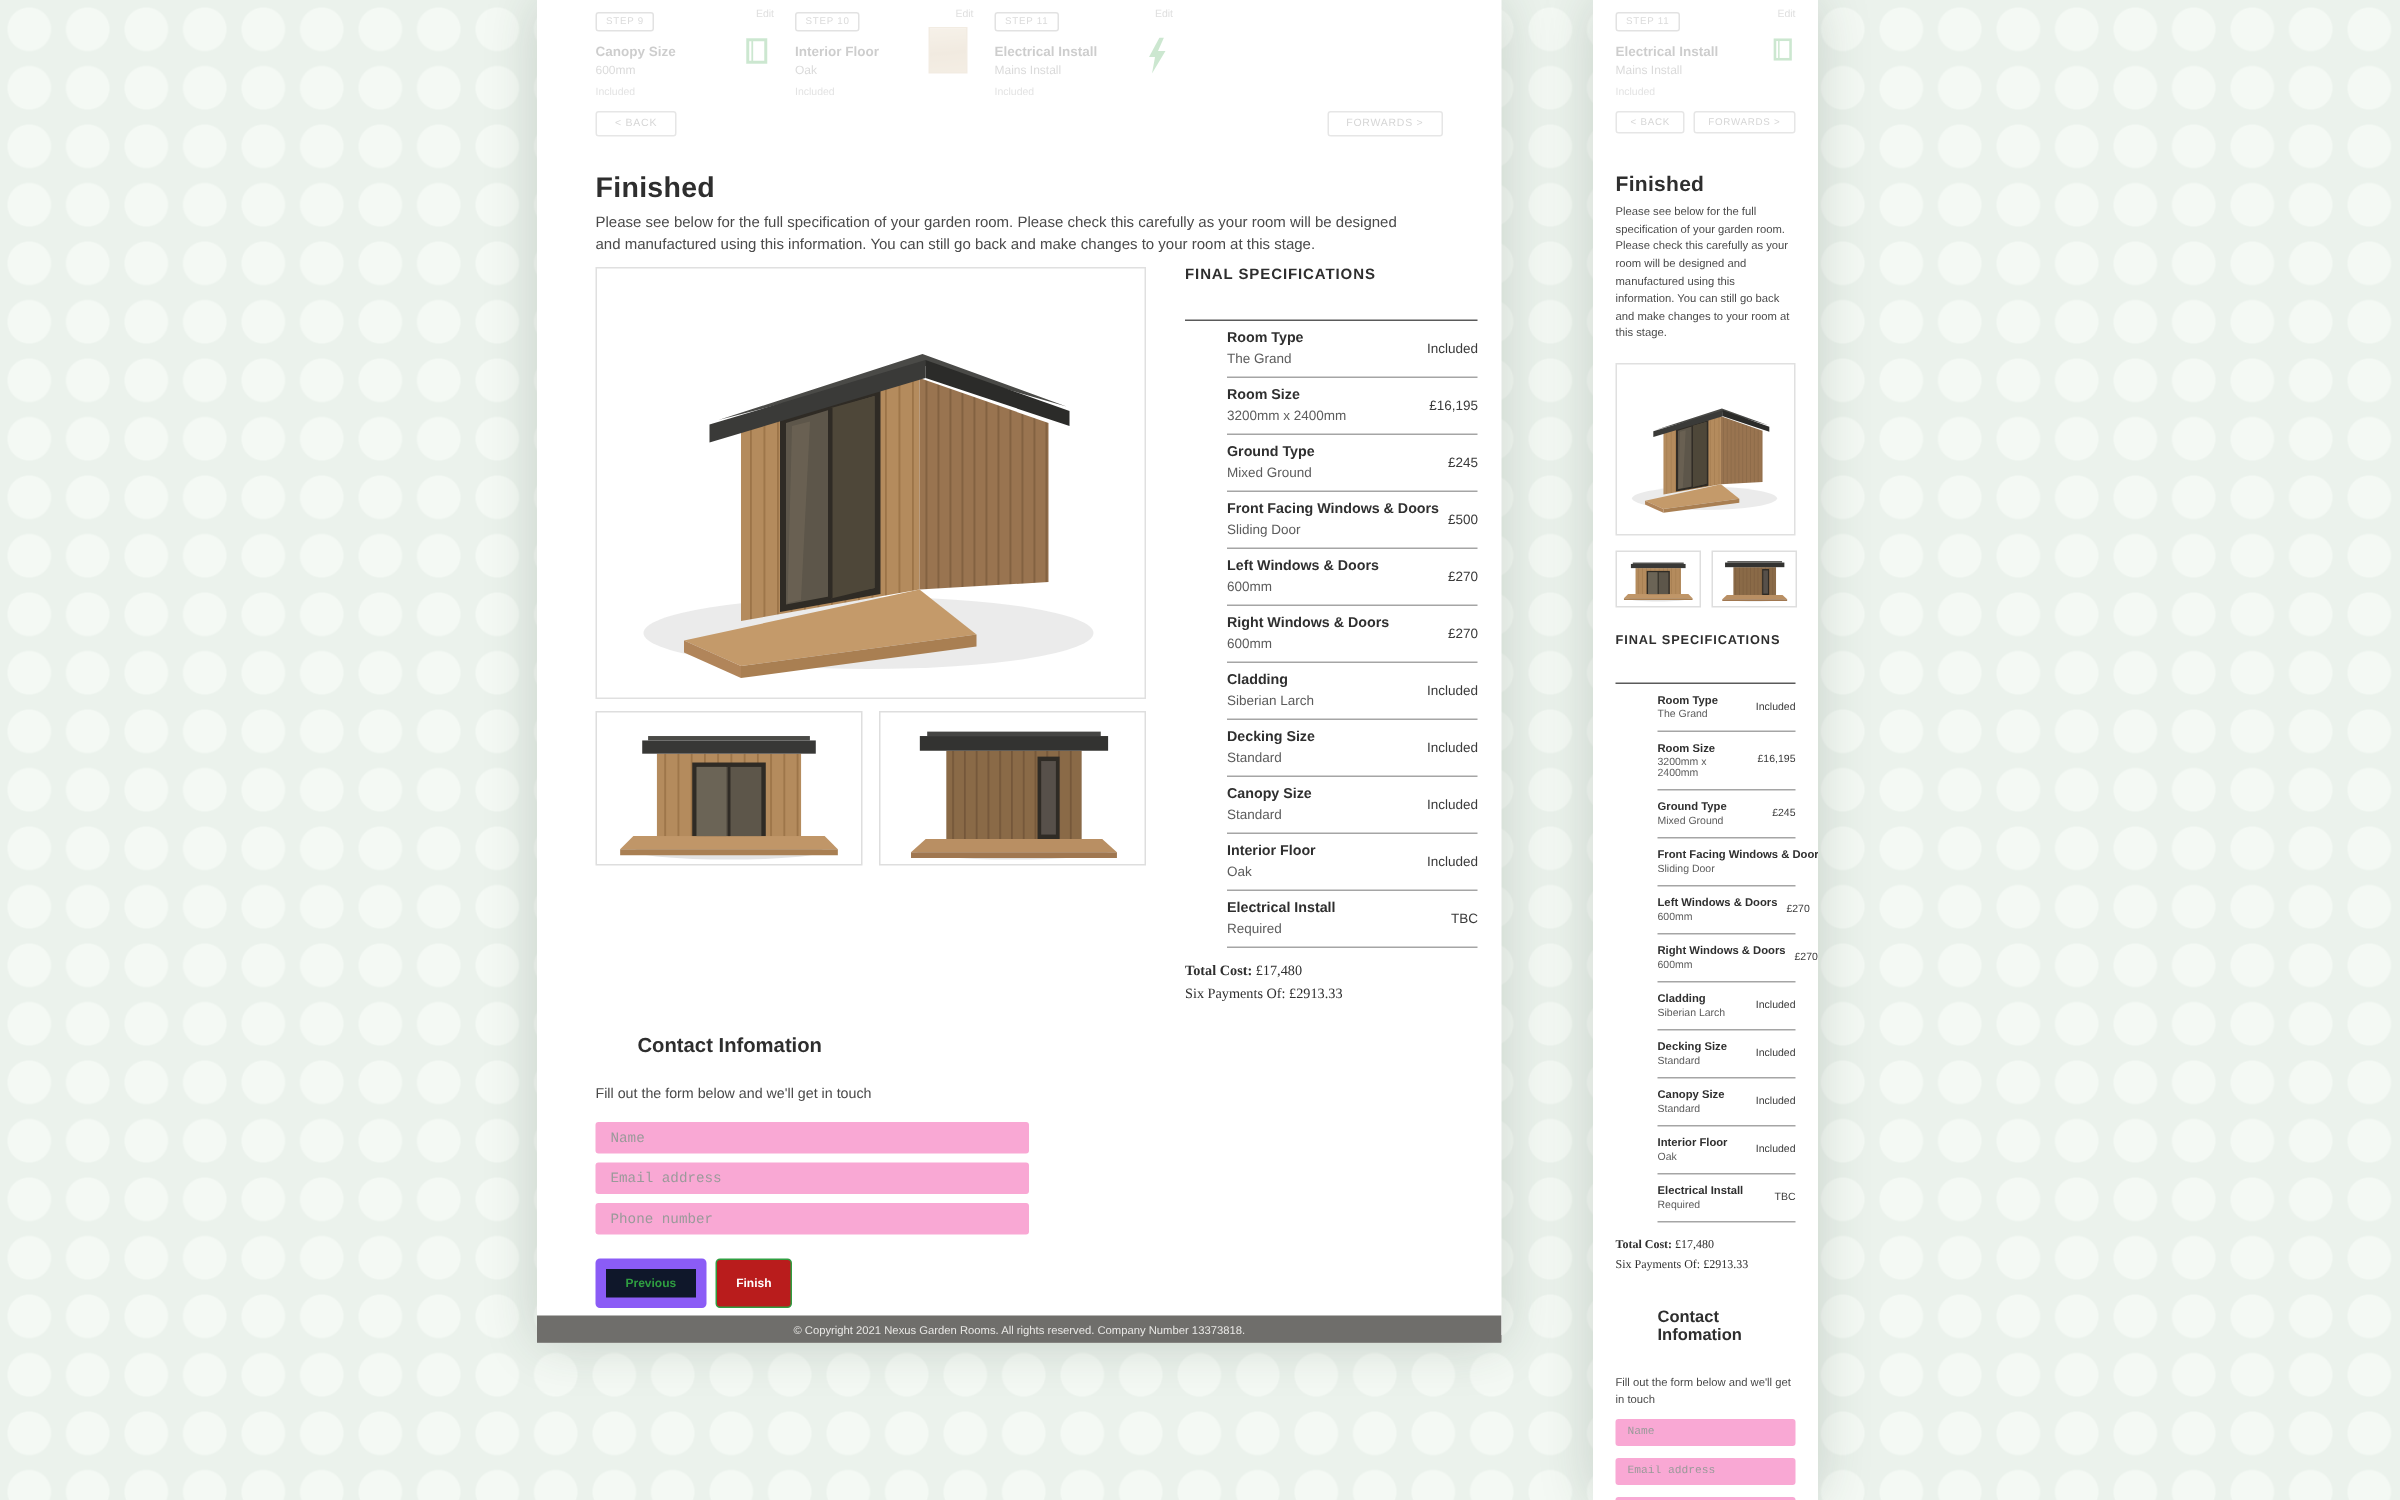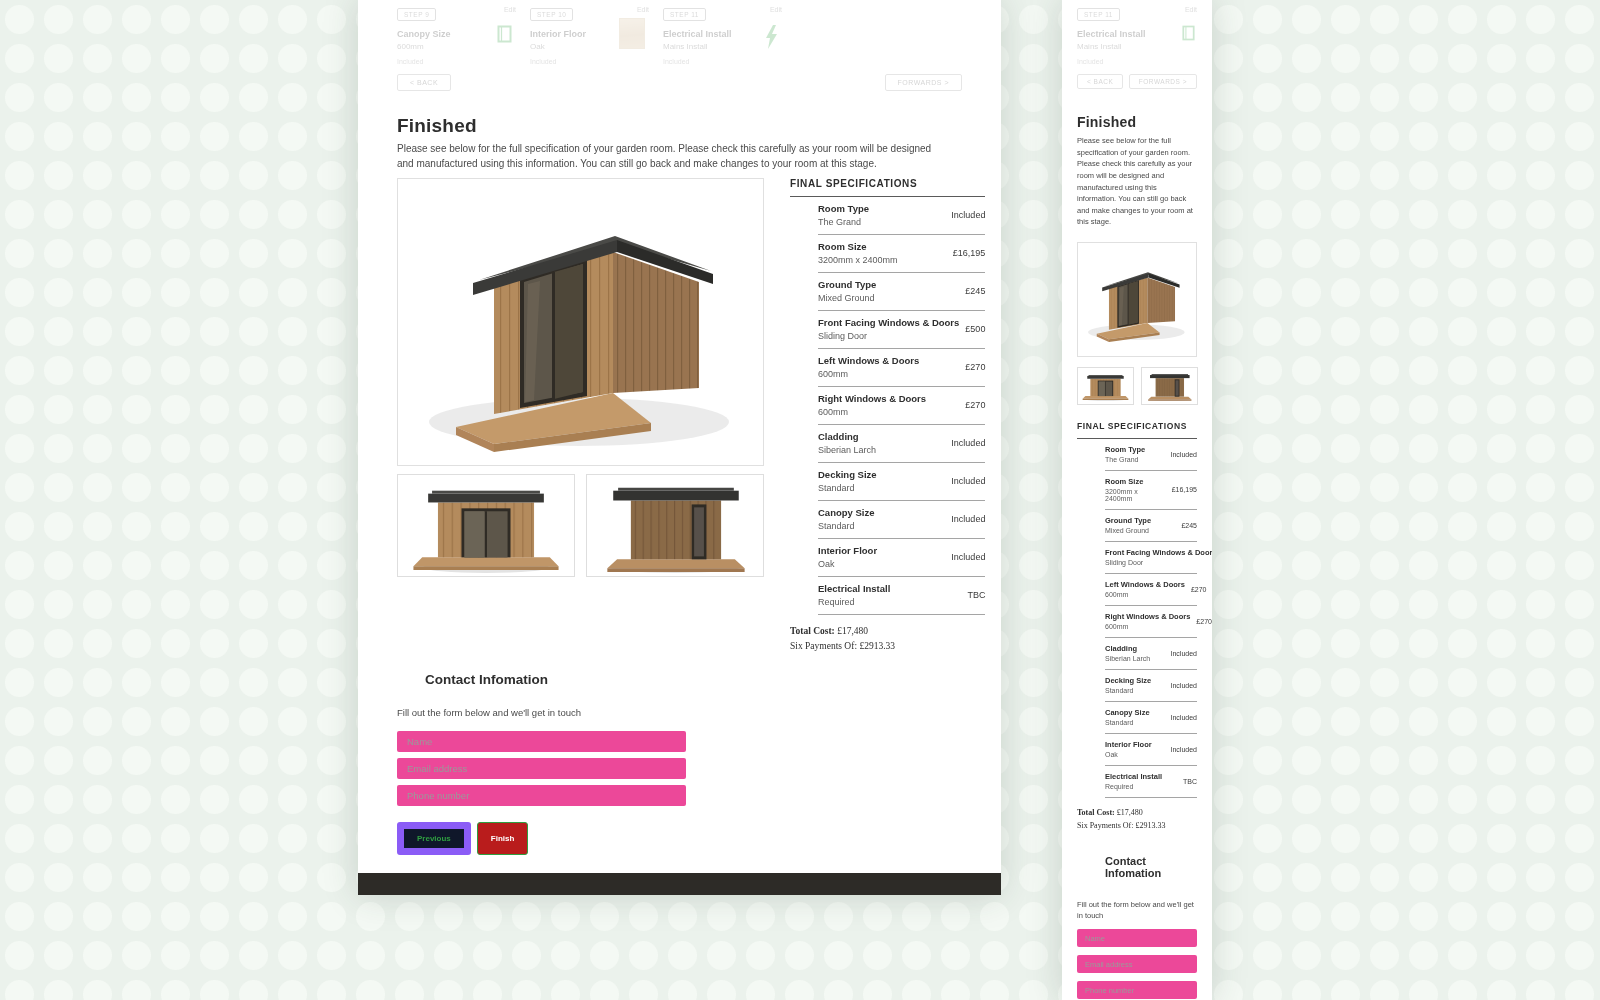--- a/index.html
+++ b/index.html
@@ -49,42 +49,42 @@
   .gallery{ width:367px; }
   .main-image{ width:367px; height:288px; border:1px solid #e0e0e0; background:#fff; display:flex; align-items:center; justify-content:center; }
   .thumb-row{ display:flex; gap:11px; margin-top:8px; }
   .thumb{ width:178px; height:103px; border:1px solid #dedede; background:#fff; cursor:pointer; }
   .mobile .main-image{ width:120px; height:115px; margin:14px 15px 0; }
   .mobile .thumb-row{ margin:10px 15px 0; gap:7px; }
   .mobile .thumb{ width:57px; height:38px; }
 
   
   .specs{ flex:1; }
-  .specs-heading{ font-size:10px; font-weight:bold; letter-spacing:.6px; color:#2e2e2e; padding-bottom:7px; border-bottom:1px solid #5a5a5a; }
+  .specs-heading{ font-size:10px; font-weight:bold; letter-spacing:.6px; color:#2e2e2e; padding-bottom:24px; border-bottom:1px solid #5a5a5a; }
   .mobile .specs-heading{ margin:16px 15px 0; font-size:8.5px; }
   .mobile .spec-list{ margin:0 15px; }
   .spec-row{ display:flex; justify-content:space-between; align-items:center; padding:6px 0 7px; border-bottom:1px solid #a5a5a5;margin-left:28px; }
   .spec-label{ font-size:9.5px; font-weight:bold; color:#2f2f2f; white-space:nowrap; }
   .spec-value{ font-size:9px; color:#5c5c5c; margin-top:3px; }
   .spec-price{ font-size:9px; color:#3a3a3a; padding-left:6px; }
   .mobile .spec-label{ font-size:7.5px; }
   .mobile .spec-value{ font-size:7px; margin-top:2px; }
   .mobile .spec-price{ font-size:7px; }
   .totals{ margin-top:9px; font-size:9.5px; color:#2f2f2f; line-height:1.6;font-family:Liberation Serif, serif; }
   .mobile .totals{ margin:9px 15px 0; font-size:8px; }
   .totals b{ font-weight:bold; }
 
   
   .contact{ margin:18px 39px 0; }
   .mobile .contact{ margin:22px 15px 0; }
   .contact-heading{ font-size:13.5px; font-weight:bold; color:#2e2e2e;margin-left:28px; }
   .mobile .contact-heading{ font-size:11px; }
   .contact-sub{ font-size:9.5px; color:#4a4a4a; margin-top:20px; }
   .mobile .contact-sub{ font-size:7.5px; line-height:1.5; }
-  .field{ display:block; width:289px; height:21px; background:#ec4899; border:none; border-radius:2px; margin-top:6px; padding:0 10px; font-size:9.5px; color:#333; font-family:Liberation Sans, sans-serif; }
+  .field{ display:block; width:289px; height:21px; background:#f9a8d4; border:none; border-radius:2px; margin-top:6px; padding:0 10px; font-size:9.5px; color:#333; font-family:Liberation Mono, monospace; }
   .field:first-of-type{ margin-top:13px; }
   .field::placeholder{ color:#9a9a9a; }
   .mobile .field{ width:120px; height:18px; font-size:7.5px; margin-top:8px; padding:0 8px; }
   .btn-row{ margin:16px 39px 0; display:flex; gap:6px; }
   .mobile .btn-row{ margin:16px 15px 0; gap:8px; }
   .btn{ font-family:inherit; font-size:8px; border-radius:3px; padding:5px 13px; cursor:pointer; font-weight:bold; }
   .btn-outline{ background:#0f172a; border:7px solid #8b5cf6; color:#2F9E41; }
   .btn-solid{ background:#b91c1c; border:1px solid #2F9E41; color:#fff; }
   .mobile .btn{ flex:1; font-size:7.5px; padding:4px 0; text-align:center; }
 
@@ -361,20 +361,21 @@
     </div>
     <div class="f-contact">
       <div class="f-col-heading">Contact</div>
       <div>
 
       <div>Unit 12, Templars Way Industrial Estate,</div>
         </div>
 
     </div>
   </footer>
+  <div class="copyright">© Copyright 2021 Nexus Garden Rooms. All rights reserved. Company Number 13373818.</div>
 </div>
 
 <div class="panel mobile">
 
   <div class="wizard">
     <div class="step-cards">
       <div class="step-card">
         <span class="step-badge">STEP 11</span>
         <span class="step-edit">Edit</span>
         <div class="step-title">Electrical Install</div>

